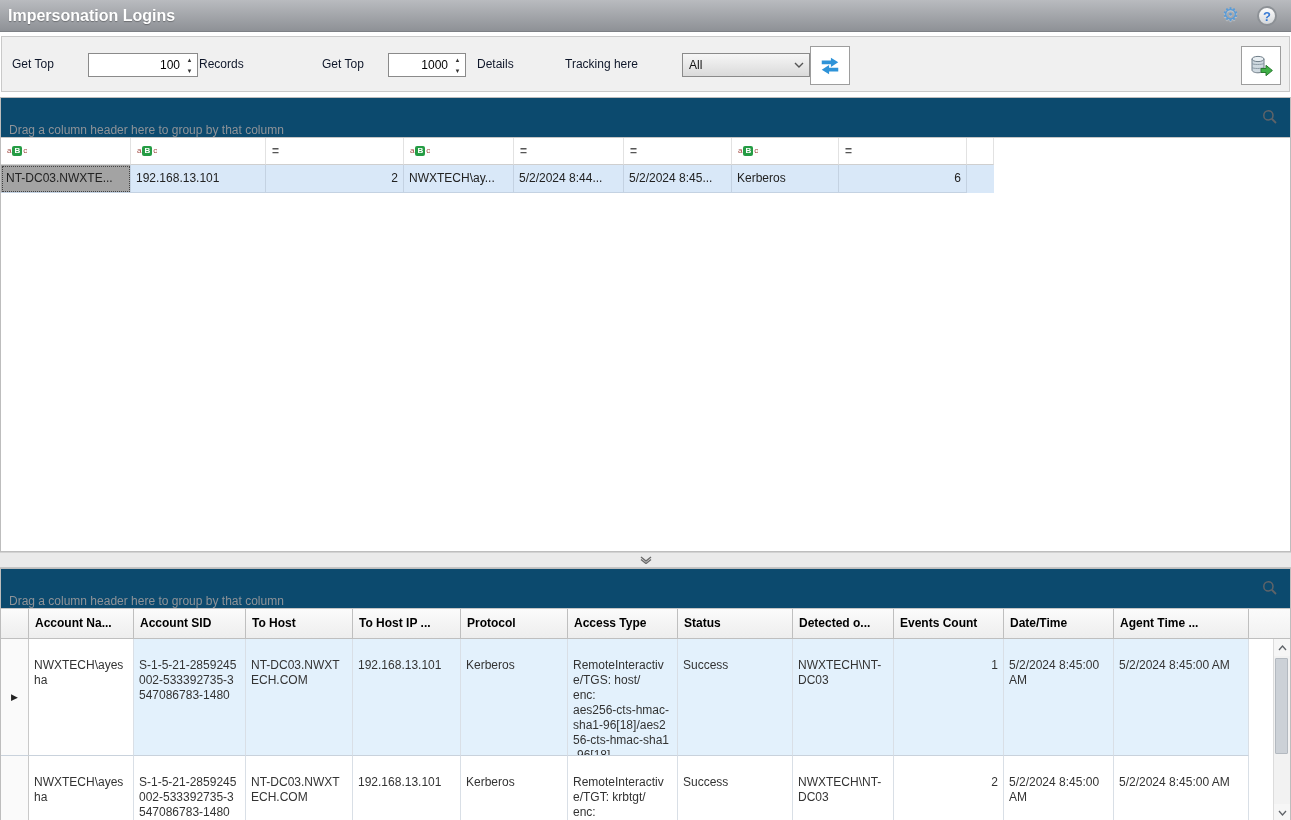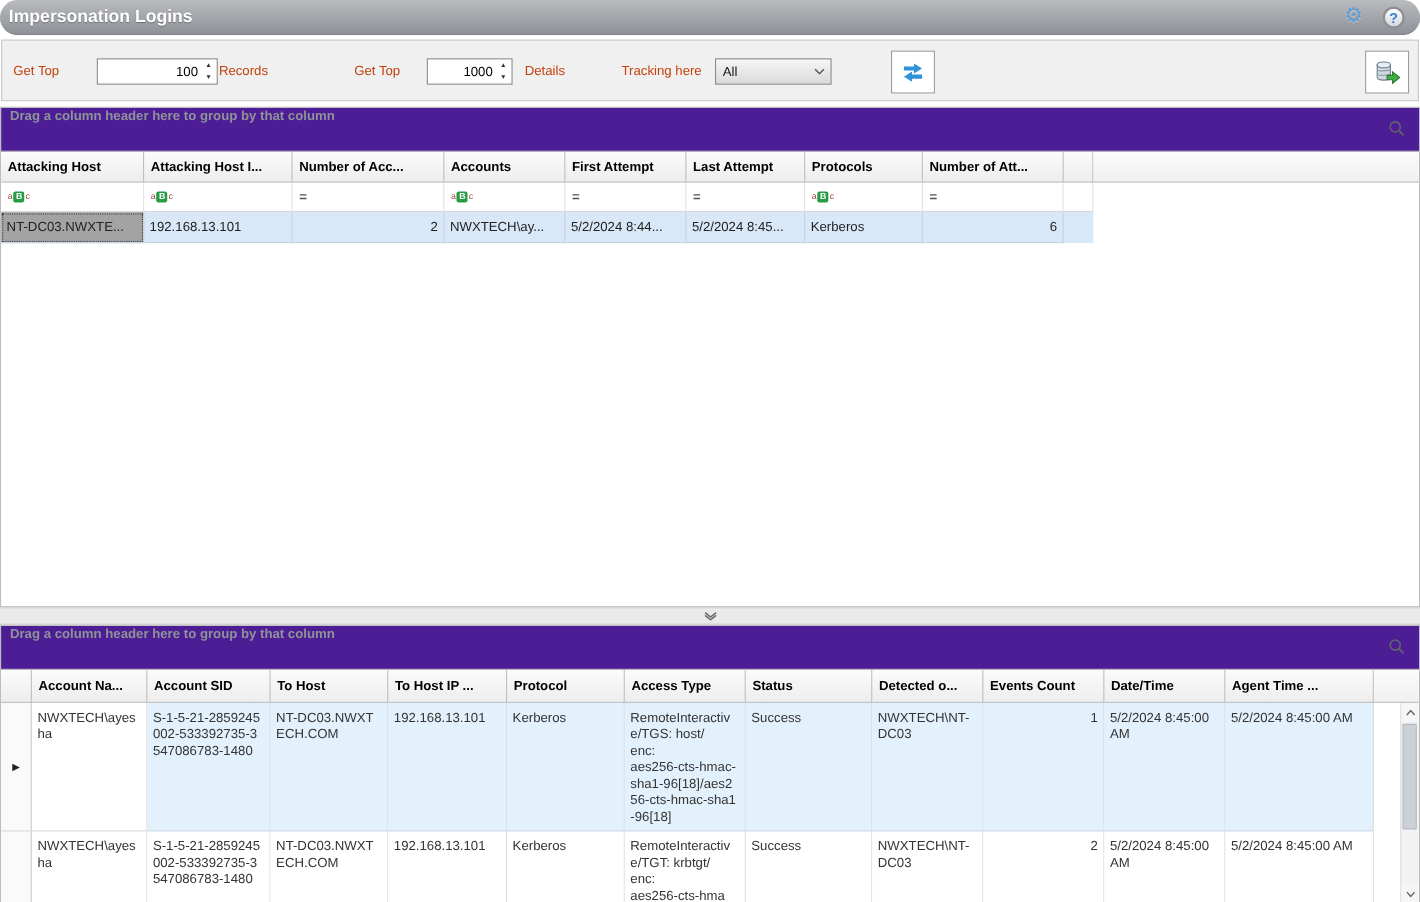--- a/index.html
+++ b/index.html
@@ -6,53 +6,53 @@
   html,body { margin:0; padding:0; }
   body {
     width:1291px; height:820px; position:relative; overflow:hidden;
     background:#fff; font-family:"Liberation Sans","DejaVu Sans",sans-serif;
     -webkit-font-smoothing:antialiased;
   }
 
   
   .titlebar { position:absolute; top:0; left:0; width:1291px; height:32px;
     background:linear-gradient(#b9bbbf,#8e9196); border-bottom:1px solid #7d8085;
-    display:flex; align-items:center;border-radius:16px; }
+    display:flex; align-items:center; }
   .titlebar .title { color:#fff; font-weight:bold; font-size:16px; padding-left:8px;
     text-shadow:0 1px 1px rgba(0,0,0,.3); }
   .tb-gear { position:absolute; right:52px; top:5px; font-size:19px; line-height:20px;
     color:var(--gear-blue,#5b9bd5); cursor:pointer; text-shadow:0 1px 1px rgba(255,255,255,.4); }
   .tb-help { position:absolute; right:14px; top:6px; width:20px; height:20px; border-radius:50%;
     background:linear-gradient(#fdfdfd,#d4d7da); border:2px solid #8d9196;
     color:#3a7bd5; font-weight:bold; font-size:13px; text-align:center; line-height:17px; cursor:pointer; }
 
   
   .toolbar { position:absolute; top:36px; left:1px; width:1289px; height:56px;
     background:#f0f0f0; border:1px solid #c9c9c9; }
-  .toolbar .lbl { position:absolute; top:50%; transform:translateY(-50%); font-size:12px; color:#c2410c; }
+  .toolbar .lbl { position:absolute; top:50%; transform:translateY(-50%); font-size:12px; color:#0f172a; }
   .spinner { position:absolute; top:16px; height:24px; background:#fff; border:1px solid #8a8a8a;
     display:flex; align-items:stretch; }
   .spinner input { flex:1; min-width:0; border:none; outline:none; background:transparent;
     text-align:right; font-size:12px; font-family:inherit; padding:0 2px 0 0; }
   .spin-btns { width:15px; display:flex; flex-direction:column; }
   .spin-btn { flex:1; display:flex; align-items:center; justify-content:center;
     font-size:6px; color:#333; cursor:default; }
   .combo { position:absolute; top:16px; height:24px; border:1px solid #8a8a8a;
     background:linear-gradient(#f6f6f6,#dadada); display:flex; align-items:center;
     padding-left:6px; font-size:12px; color:#111; }
   .combo .val { flex:1; }
   .combo .chev { width:20px; display:flex; align-items:center; justify-content:center; }
   .sqbtn { position:absolute; top:9px; width:40px; height:39px; background:#fff;
     border:1px solid #9d9d9d; display:flex; align-items:center; justify-content:center;
     padding:0; cursor:pointer; }
 
   
   .grid { position:absolute; left:0; width:1291px; background:#fff; border:1px solid #bdbdbd; overflow:hidden; }
-  .group-panel { height:40px; background:#4c1d95; border-bottom:1px solid #c6c6c6;
-    display:flex; align-items:flex-start; padding-left:8px; font-size:12px; color:#8f9398; position:relative;font-weight:bold; }
+  .group-panel { height:40px; background:#0c4a6e; border-bottom:1px solid #c6c6c6;
+    display:flex; align-items:flex-end; padding-left:8px; font-size:12px; color:#8f9398; position:relative; }
   .group-panel .search { position:absolute; right:12px; top:11px; cursor:pointer; }
   .hdr-row { display:flex; height:28px; background:linear-gradient(#fbfbfb,#ededed); }
   .hdr-cell { flex:none; border-right:1px solid #bfbfbf; border-bottom:1px solid #bfbfbf;
     font-weight:bold; font-size:12px; color:#000; line-height:27px; padding-left:6px;
     white-space:nowrap; overflow:hidden; cursor:pointer; }
   .hdr-fill { flex:1; border-bottom:1px solid #bfbfbf; background:linear-gradient(#fbfbfb,#f1f1f1); }
   .flt-row { display:flex; height:27px; background:#fff; }
   .flt-cell { flex:none; border-right:1px solid #e2e2e2; border-bottom:1px solid #cfcfcf;
     display:flex; align-items:center; padding-left:6px; cursor:pointer; }
   .abc { font-size:8px; line-height:1; display:flex; align-items:center; }
@@ -78,21 +78,21 @@
     display:flex; align-items:center; justify-content:center; cursor:row-resize; }
 
   
   #bottom-grid { top:568px; height:253px; }
   #bottom-grid .hdr-row { height:30px; }
   #bottom-grid .hdr-cell { line-height:29px; }
   .bg-rows { position:relative; height:182px; overflow:hidden; }
   .bg-row { display:flex; width:1248px; align-items:stretch; }
   .bg-row.focused .bg-cell { background:var(--selection-bottom,#e3f1fc); }
   .bg-row.focused .bg-cell.focus-cell { background:#fff; }
-  .bg-cell { flex:none; font-size:12px; color:#333; line-height:15px; padding:6px 5px;
+  .bg-cell { flex:none; font-size:12px; color:#333; line-height:15px; padding:19px 5px;
     border-right:1px solid #d9dfe6; border-bottom:1px solid #c9d2dc; background:#fff;
     white-space:pre-wrap; overflow:hidden; cursor:default; }
   .bg-cell.brk { word-break:break-all; }
   .bg-cell.num { text-align:right; }
   .bg-ind { flex:none; width:28px; background:#fafafa; border-right:1px solid #c9c9c9;
     border-bottom:1px solid #c9d2dc; display:flex; align-items:center; justify-content:center;
     font-size:9px; color:#222; }
   .row1 { height:117px; }
   .row2 { height:110px; }
   .row2 .bg-cell, .row2 .bg-ind { border-bottom-color:#e3e3e3; }
@@ -134,21 +134,21 @@
   <div class="spinner" style="left:386px;width:78px">
     <input value="1000" style="">
     <div class="spin-btns">
       <div class="spin-btn">▲</div>
       <div class="spin-btn">▼</div>
     </div>
   </div>
   <span class="lbl" style="left:475px">Details</span>
 
   <span class="lbl" style="left:563px">Tracking here</span>
-  <div class="combo" style="left:648px;width:106px">
+  <div class="combo" style="left:680px;width:128px">
     <span class="val">All</span>
     <span class="chev">
       <svg width="10" height="6" viewBox="0 0 10 6">
           <polyline points="1,1 5,5 9,1" fill="none" stroke="#555" stroke-width="1.4"></polyline>
         </svg>
     </span>
   </div>
 
   <button class="sqbtn" style="left:808px">
     <svg width="22" height="20" viewBox="0 0 24 20">
@@ -169,32 +169,20 @@
 
 <div class="grid" id="top-grid">
   <div class="group-panel">
     <span>Drag a column header here to group by that column</span>
     <span class="search">
       <svg width="16" height="16" viewBox="0 0 16 16">
           <circle cx="6.4" cy="6.4" r="4.6" fill="none" stroke="#5f6368" stroke-width="1.5"></circle>
           <line x1="10" y1="10" x2="14" y2="14" stroke="#5f6368" stroke-width="1.8"></line>
         </svg>
     </span>
-  </div>
-  <div class="hdr-row">
-    <div class="hdr-cell c-tg0">Attacking Host</div>
-    <div class="hdr-cell c-tg1">Attacking Host I...</div>
-    <div class="hdr-cell c-tg2">Number of Acc...</div>
-    <div class="hdr-cell c-tg3">Accounts</div>
-    <div class="hdr-cell c-tg4">First Attempt</div>
-    <div class="hdr-cell c-tg5">Last Attempt</div>
-    <div class="hdr-cell c-tg6">Protocols</div>
-    <div class="hdr-cell c-tg7">Number of Att...</div>
-    <div class="hdr-cell c-tgx"></div>
-    <div class="hdr-fill"></div>
   </div>
   <div class="flt-row">
     <div class="flt-cell c-tg0">
         <span class="abc">
           <i>a</i>
           <b>B</b>
           <i>c</i>
         </span>
       </div>
     <div class="flt-cell c-tg1">

